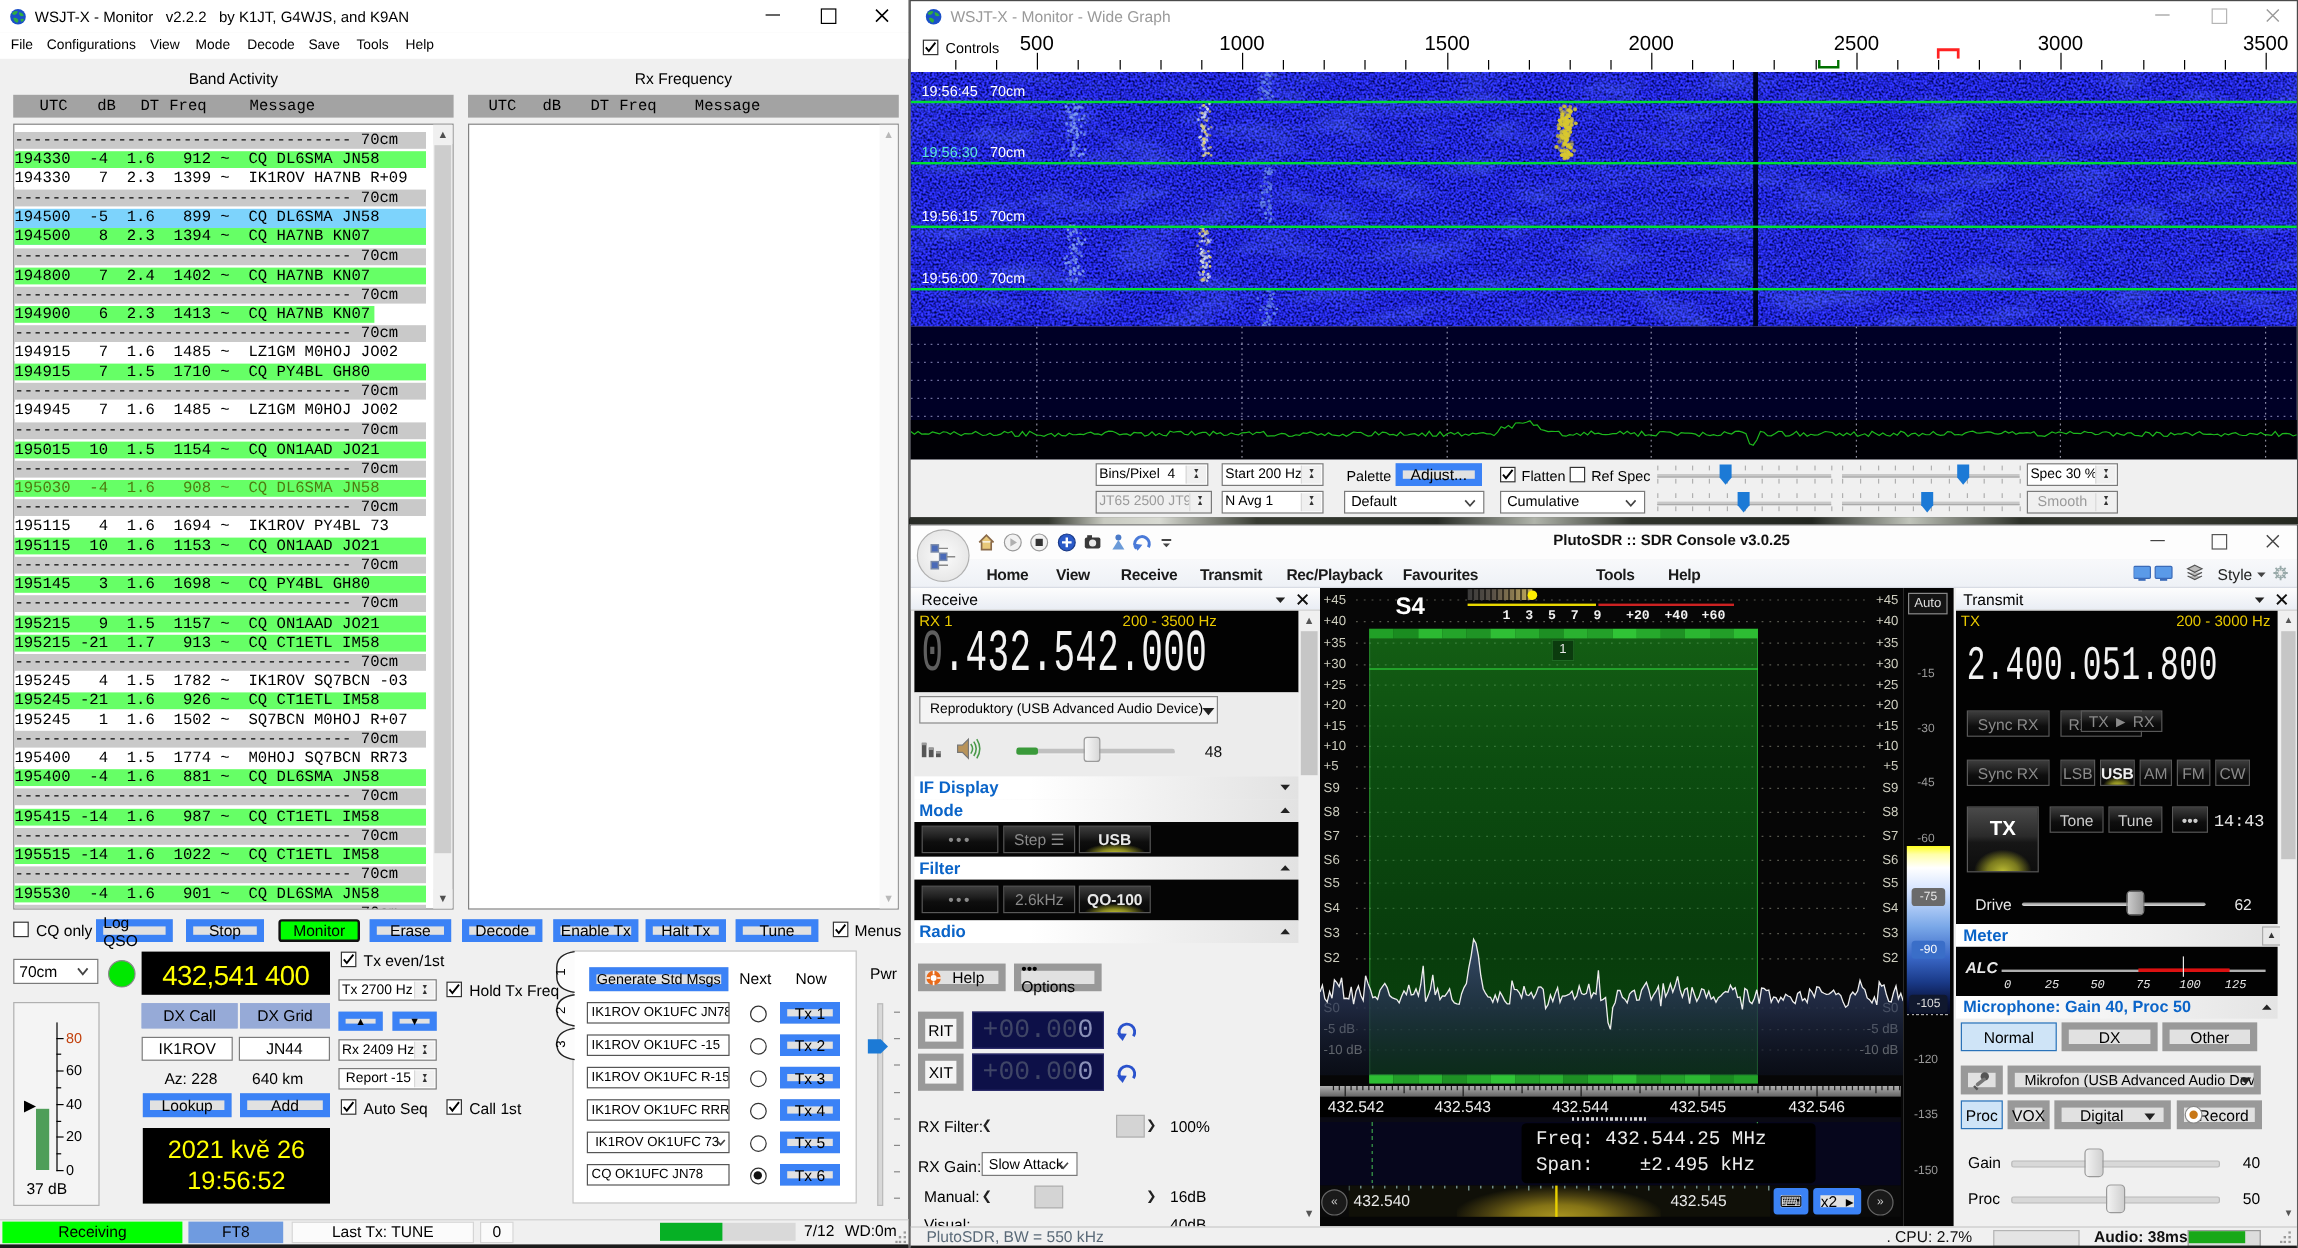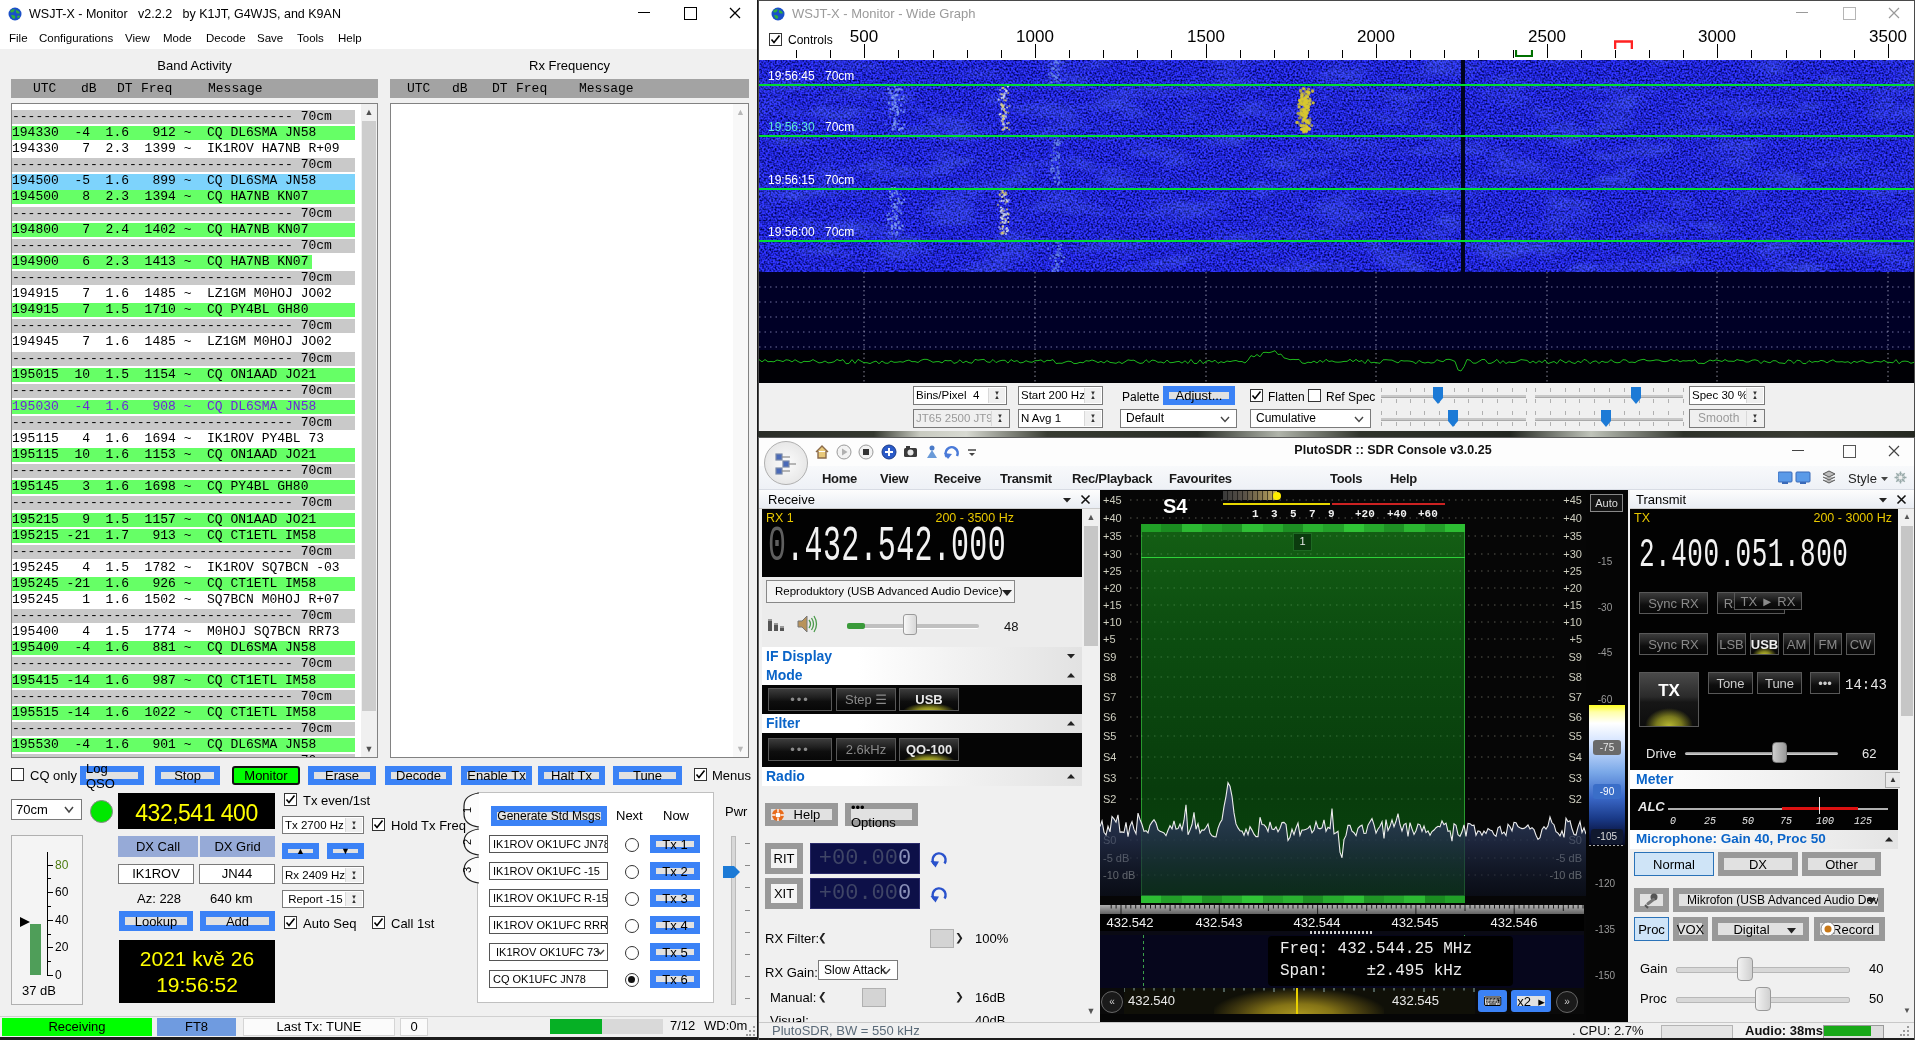--- a/index.html
+++ b/index.html
@@ -72,21 +72,21 @@
 <div class="abs mono" style="left:12px;top:239px;width:343px;height:14px;background:#c9c9c9;font-size:13px;line-height:14px;color:#000;overflow:hidden;white-space:pre;">------------------------------------ 70cm</div>
 <div class="abs mono" style="left:12px;top:255px;width:300px;height:14px;background:#66ff66;font-size:13px;line-height:14px;color:#000;overflow:hidden;white-space:pre;">194900   6  2.3  1413 ~  CQ HA7NB KN07</div>
 <div class="abs mono" style="left:12px;top:271px;width:343px;height:14px;background:#c9c9c9;font-size:13px;line-height:14px;color:#000;overflow:hidden;white-space:pre;">------------------------------------ 70cm</div>
 <div class="abs mono" style="left:12px;top:287px;width:343px;height:14px;background:#ffffff;font-size:13px;line-height:14px;color:#000;overflow:hidden;white-space:pre;">194915   7  1.6  1485 ~  LZ1GM M0HOJ JO02</div>
 <div class="abs mono" style="left:12px;top:303px;width:343px;height:14px;background:#66ff66;font-size:13px;line-height:14px;color:#000;overflow:hidden;white-space:pre;">194915   7  1.5  1710 ~  CQ PY4BL GH80</div>
 <div class="abs mono" style="left:12px;top:319px;width:343px;height:14px;background:#c9c9c9;font-size:13px;line-height:14px;color:#000;overflow:hidden;white-space:pre;">------------------------------------ 70cm</div>
 <div class="abs mono" style="left:12px;top:335px;width:343px;height:14px;background:#ffffff;font-size:13px;line-height:14px;color:#000;overflow:hidden;white-space:pre;">194945   7  1.6  1485 ~  LZ1GM M0HOJ JO02</div>
 <div class="abs mono" style="left:12px;top:352px;width:343px;height:14px;background:#c9c9c9;font-size:13px;line-height:14px;color:#000;overflow:hidden;white-space:pre;">------------------------------------ 70cm</div>
 <div class="abs mono" style="left:12px;top:368px;width:343px;height:14px;background:#66ff66;font-size:13px;line-height:14px;color:#000;overflow:hidden;white-space:pre;">195015  10  1.5  1154 ~  CQ ON1AAD JO21</div>
 <div class="abs mono" style="left:12px;top:384px;width:343px;height:14px;background:#c9c9c9;font-size:13px;line-height:14px;color:#000;overflow:hidden;white-space:pre;">------------------------------------ 70cm</div>
-<div class="abs mono" style="left:12px;top:400px;width:343px;height:14px;background:#66ff66;font-size:13px;line-height:14px;color:#6d28d9;overflow:hidden;white-space:pre;">195030  -4  1.6   908 ~  CQ DL6SMA JN58</div>
+<div class="abs mono" style="left:12px;top:400px;width:343px;height:14px;background:#66ff66;font-size:13px;line-height:14px;color:#4d7c0f;overflow:hidden;white-space:pre;">195030  -4  1.6   908 ~  CQ DL6SMA JN58</div>
 <div class="abs mono" style="left:12px;top:416px;width:343px;height:14px;background:#c9c9c9;font-size:13px;line-height:14px;color:#000;overflow:hidden;white-space:pre;">------------------------------------ 70cm</div>
 <div class="abs mono" style="left:12px;top:432px;width:343px;height:14px;background:#ffffff;font-size:13px;line-height:14px;color:#000;overflow:hidden;white-space:pre;">195115   4  1.6  1694 ~  IK1ROV PY4BL 73</div>
 <div class="abs mono" style="left:12px;top:448px;width:343px;height:14px;background:#66ff66;font-size:13px;line-height:14px;color:#000;overflow:hidden;white-space:pre;">195115  10  1.6  1153 ~  CQ ON1AAD JO21</div>
 <div class="abs mono" style="left:12px;top:464px;width:343px;height:14px;background:#c9c9c9;font-size:13px;line-height:14px;color:#000;overflow:hidden;white-space:pre;">------------------------------------ 70cm</div>
 <div class="abs mono" style="left:12px;top:480px;width:343px;height:14px;background:#66ff66;font-size:13px;line-height:14px;color:#000;overflow:hidden;white-space:pre;">195145   3  1.6  1698 ~  CQ PY4BL GH80</div>
 <div class="abs mono" style="left:12px;top:496px;width:343px;height:14px;background:#c9c9c9;font-size:13px;line-height:14px;color:#000;overflow:hidden;white-space:pre;">------------------------------------ 70cm</div>
 <div class="abs mono" style="left:12px;top:513px;width:343px;height:14px;background:#66ff66;font-size:13px;line-height:14px;color:#000;overflow:hidden;white-space:pre;">195215   9  1.5  1157 ~  CQ ON1AAD JO21</div>
 <div class="abs mono" style="left:12px;top:529px;width:343px;height:14px;background:#66ff66;font-size:13px;line-height:14px;color:#000;overflow:hidden;white-space:pre;">195215 -21  1.7   913 ~  CQ CT1ETL IM58</div>
 <div class="abs mono" style="left:12px;top:545px;width:343px;height:14px;background:#c9c9c9;font-size:13px;line-height:14px;color:#000;overflow:hidden;white-space:pre;">------------------------------------ 70cm</div>
 <div class="abs mono" style="left:12px;top:561px;width:343px;height:14px;background:#ffffff;font-size:13px;line-height:14px;color:#000;overflow:hidden;white-space:pre;">195245   4  1.5  1782 ~  IK1ROV SQ7BCN -03</div>
@@ -138,21 +138,21 @@
 <div class="abs" style="left:47px;top:947px;width:6px;height:1px;background:#000;"></div>
 <div class="abs" style="left:55px;top:940px;font-size:12px;color:#000;">20</div>
 <div class="abs" style="left:47px;top:934px;width:4px;height:1px;background:#000;"></div>
 <div class="abs" style="left:47px;top:920px;width:6px;height:1px;background:#000;"></div>
 <div class="abs" style="left:55px;top:913px;font-size:12px;color:#000;">40</div>
 <div class="abs" style="left:47px;top:906px;width:4px;height:1px;background:#000;"></div>
 <div class="abs" style="left:47px;top:892px;width:6px;height:1px;background:#000;"></div>
 <div class="abs" style="left:55px;top:885px;font-size:12px;color:#000;">60</div>
 <div class="abs" style="left:47px;top:878px;width:4px;height:1px;background:#000;"></div>
 <div class="abs" style="left:47px;top:865px;width:6px;height:1px;background:#000;"></div>
-<div class="abs" style="left:55px;top:858px;font-size:12px;color:#4d7c0f;">80</div>
+<div class="abs" style="left:55px;top:858px;font-size:12px;color:#c2410c;">80</div>
 <div class="abs" style="left:30px;top:924px;width:11px;height:51px;background:#4f9e59;"></div>
 <svg class="abs" style="left:20px;top:917px" width="11" height="11">
         <path d="M0 0 L10 5 L0 10 Z" fill="#000"></path>
       </svg>
 <div class="abs" style="left:22px;top:983px;font-size:13px;color:#000;">37 dB</div>
 <div class="abs" style="left:118px;top:793px;width:157px;height:36px;background:#000;"></div>
 <div class="abs" style="left:118px;top:800px;width:157px;text-align:center;font-size:23px;letter-spacing:-0.5px;color:#ffff00;">432,541 400</div>
 <div class="btn" style="left:118px;top:836px;width:80px;height:21px;background:#96aad7;border:1px solid #96aad7;">DX Call</div>
 <div class="btn" style="left:200px;top:836px;width:75px;height:21px;background:#96aad7;border:1px solid #96aad7;">DX Grid</div>
 <div class="abs" style="left:118px;top:864px;width:76px;height:20px;background:#fff;border:1px solid #7a7a7a;box-sizing:border-box;text-align:center;font-size:13px;line-height:18px;color:#000;">IK1ROV</div>

